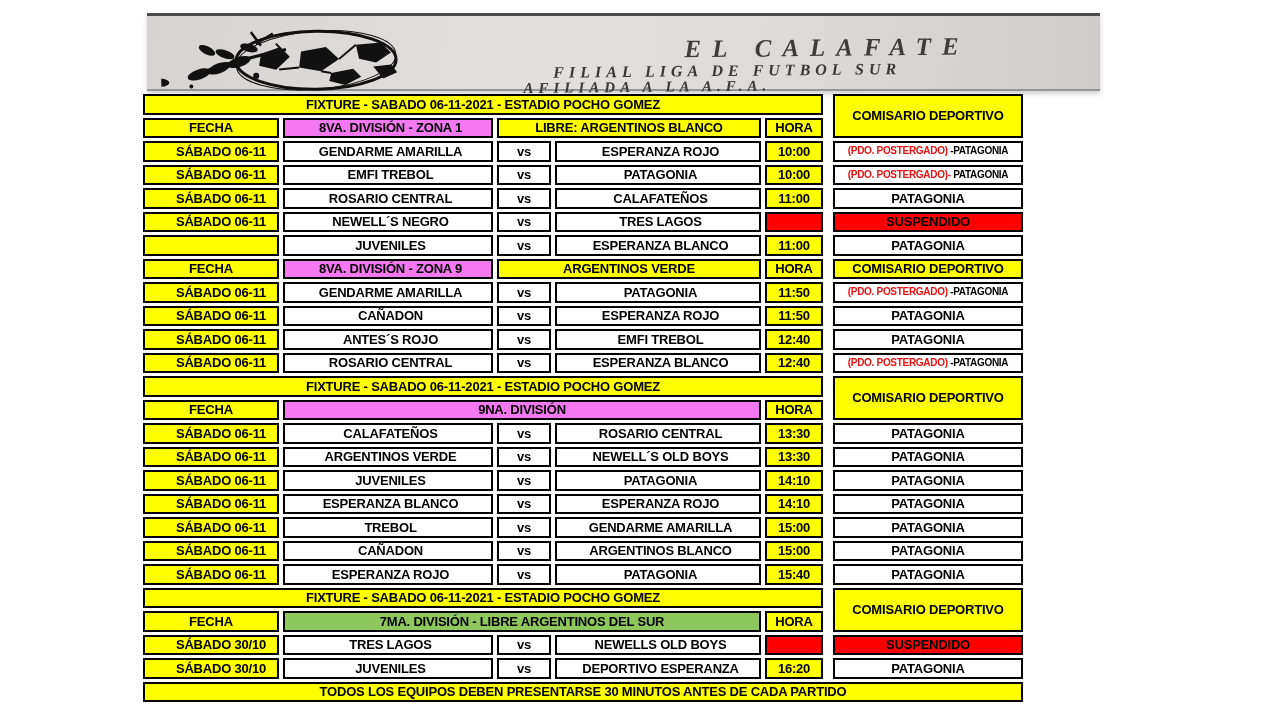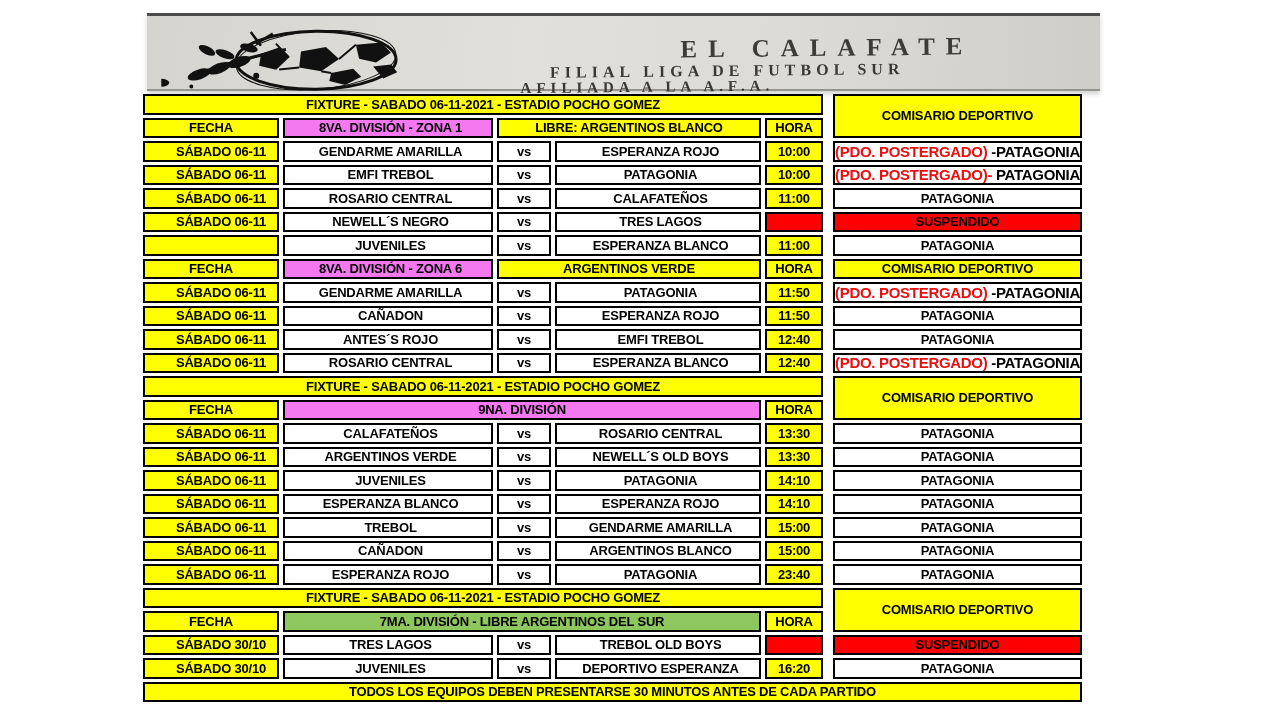--- a/index.html
+++ b/index.html
@@ -2,21 +2,21 @@
 <html><head>
 <meta charset="utf-8">
 <style>
   * { margin:0; padding:0; box-sizing:border-box; }
   body { width:1280px; height:720px; background:#ffffff; font-family:"Liberation Sans", sans-serif; position:relative; overflow:hidden; }
 
   
   .photo { position:absolute; left:147px; top:13px; width:953px; height:78px;
            background:linear-gradient(94deg,#d6d4d0 0%, #e2e0dc 40%, #dcdad6 70%, #cfcdc9 100%);
            border-top:3px solid #4c4b49; border-bottom:2px solid #979591;
-           box-shadow:0 3px 5px rgba(0,0,0,.18); }
+           box-shadow:0 3px 5px rgba(0,0,0,.18);font-style:italic; }
   .photo-inner { position:relative; width:100%; height:100%; transform:rotate(-.6deg); }
   .ball { position:absolute; left:14px; top:4px; }
   .head-title { position:absolute; left:400px; top:20px; width:560px; text-align:center;
                 font-family:"Liberation Serif", serif; font-weight:bold; color:#3e3c39;
                 font-size:25px; letter-spacing:11px; }
   .head-sub1 { position:absolute; left:140px; top:47px; width:880px; text-align:center;
                font-family:"Liberation Serif", serif; font-weight:bold; color:#3a3835;
                font-size:16px; letter-spacing:5px; }
   .head-sub2 { position:absolute; left:60px; top:63px; width:880px; text-align:center;
                font-family:"Liberation Serif", serif; font-weight:bold; color:#3a3835;
@@ -32,21 +32,21 @@
   .pinkc.ctr { padding-left:0; }
   .greenc { background:#8dc75e; color:#1e3a0a; }
   .redc { background:#ff0000; }
   .sp { border:none !important; background:transparent !important; padding:0; }
   .hdr { font-size:13.5px; }
   .note { color:#ee0000;margin-top:12px; }
   .date { text-align:left; padding-left:20px; }
   .team { text-align:left; padding-left:5px; }
   .vs { font-size:12px; }
   .com .rd { color:#e81010; }
-  .com.pdo { font-size:15px; letter-spacing:-0.3px; }
+  .com.pdo { font-size:10px; letter-spacing:-0.3px; }
   .susp { background:#ff0000; color:#ffff00; font-size:13.5px; }
   .foot { font-size:13.5px; }
 </style>
 </head>
 <body>
 
 <div class="photo">
   <div class="photo-inner">
     <svg class="ball" width="250" height="72" viewBox="0 0 250 72">
       <ellipse cx="155" cy="37" rx="80" ry="29" fill="none" stroke="#111" stroke-width="3"></ellipse>
@@ -141,21 +141,21 @@
     <td class="w team">JUVENILES</td>
     <td class="w vs">vs</td>
     <td class="w team">ESPERANZA BLANCO</td>
     <td class="y">11:00</td>
     <td class="sp"></td>
     <td class="w com"><span>PATAGONIA</span></td>
   </tr>
 
   <tr>
     <td class="y">FECHA</td>
-    <td class="pinkc">8VA. DIVISIÓN - ZONA 6</td>
+    <td class="pinkc">8VA. DIVISIÓN - ZONA 9</td>
     <td class="y note" colspan="2">ARGENTINOS VERDE</td>
     <td class="y">HORA</td>
     <td class="sp"></td>
     <td class="y hdr">COMISARIO DEPORTIVO</td>
   </tr>
   <tr>
     <td class="y date">SÁBADO 06-11</td>
     <td class="w team">GENDARME AMARILLA</td>
     <td class="w vs">vs</td>
     <td class="w team">PATAGONIA</td>
@@ -253,40 +253,40 @@
     <td class="w team">ARGENTINOS BLANCO</td>
     <td class="y">15:00</td>
     <td class="sp"></td>
     <td class="w com"><span>PATAGONIA</span></td>
   </tr>
   <tr>
     <td class="y date">SÁBADO 06-11</td>
     <td class="w team">ESPERANZA ROJO</td>
     <td class="w vs">vs</td>
     <td class="w team">PATAGONIA</td>
-    <td class="y">23:40</td>
+    <td class="y">15:40</td>
     <td class="sp"></td>
     <td class="w com"><span>PATAGONIA</span></td>
   </tr>
 
   <tr>
     <td class="y hdr" colspan="5">FIXTURE - SABADO 06-11-2021 - ESTADIO POCHO GOMEZ</td>
     <td class="sp" rowspan="2"></td>
     <td class="y hdr" rowspan="2">COMISARIO DEPORTIVO</td>
   </tr>
   <tr>
     <td class="y">FECHA</td>
     <td class="greenc" colspan="3">7MA. DIVISIÓN - LIBRE ARGENTINOS DEL SUR</td>
     <td class="y">HORA</td>
   </tr>
   <tr>
     <td class="y date">SÁBADO 30/10</td>
     <td class="w team">TRES LAGOS</td>
     <td class="w vs">vs</td>
-    <td class="w team">TREBOL OLD BOYS</td>
+    <td class="w team">NEWELLS OLD BOYS</td>
     <td class="redc"></td>
     <td class="sp"></td>
     <td class="susp">SUSPENDIDO</td>
   </tr>
   <tr>
     <td class="y date">SÁBADO 30/10</td>
     <td class="w team">JUVENILES</td>
     <td class="w vs">vs</td>
     <td class="w team">DEPORTIVO ESPERANZA</td>
     <td class="y">16:20</td>

